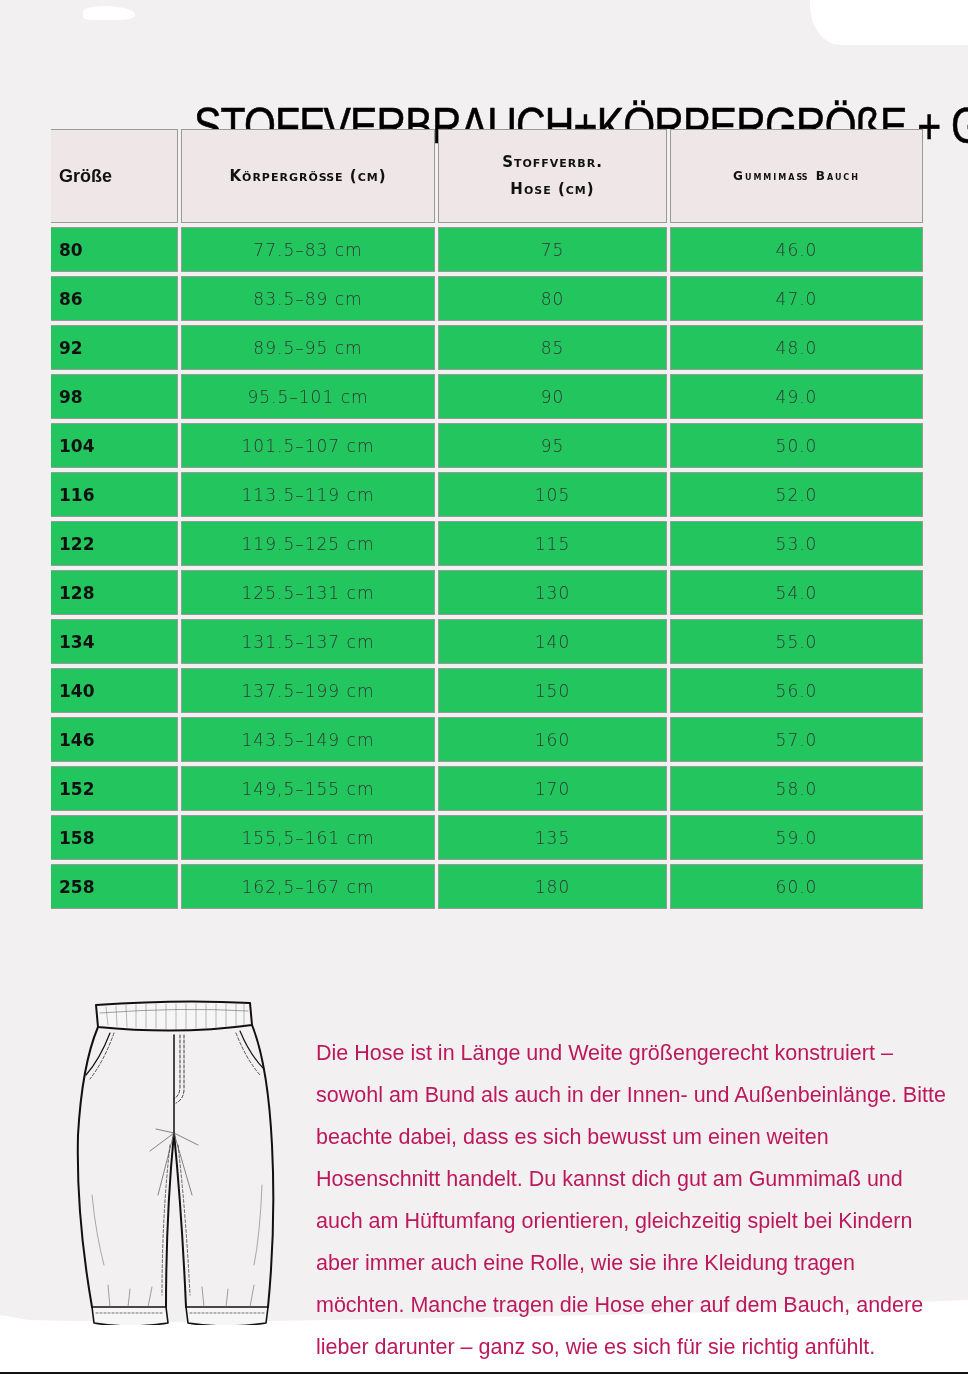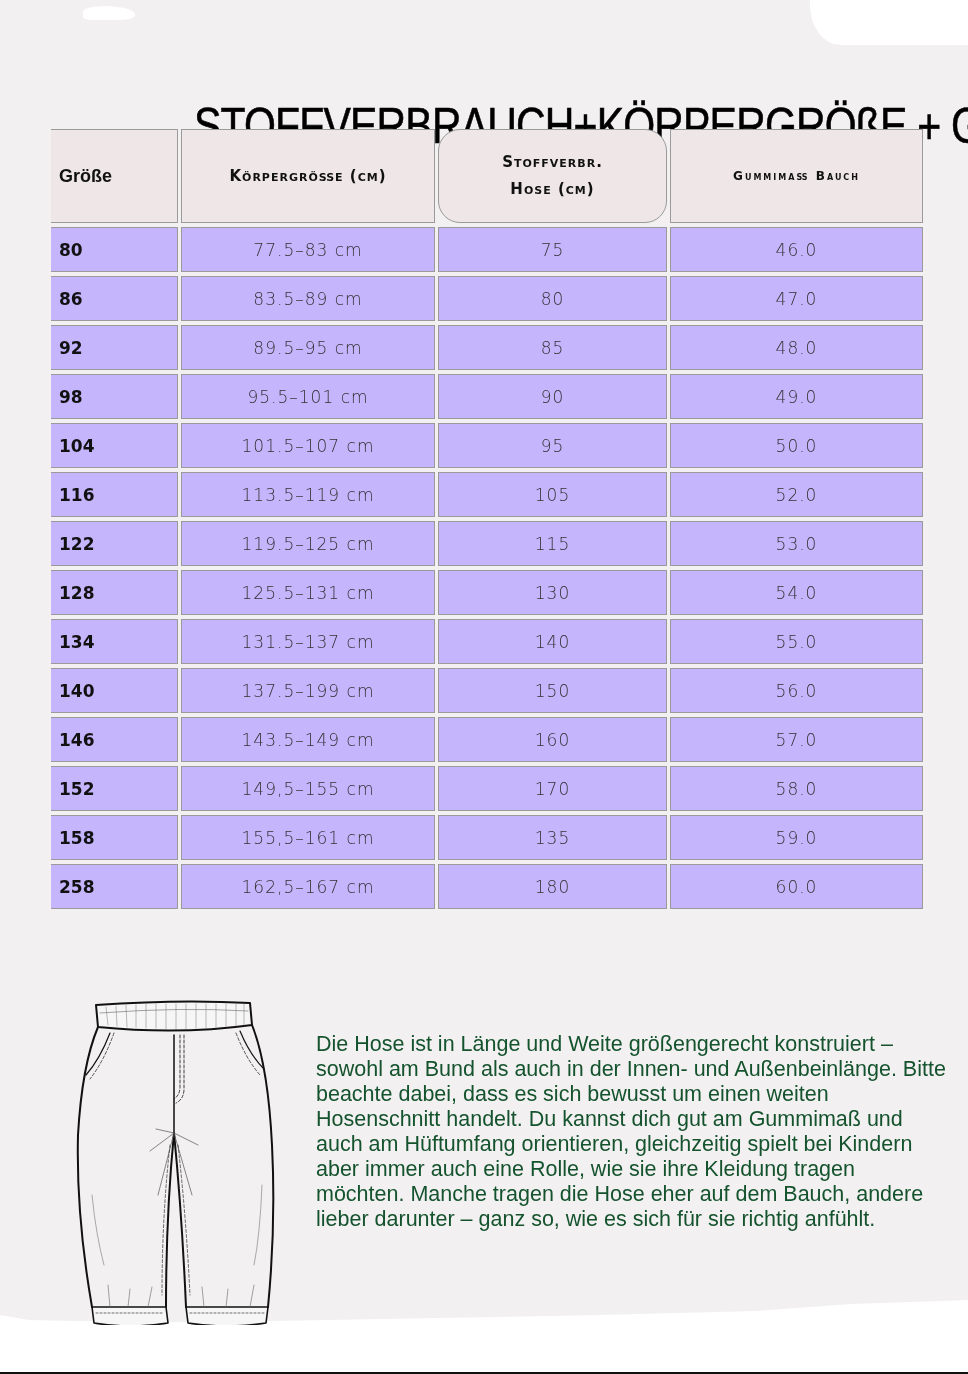--- a/index.html
+++ b/index.html
@@ -51,38 +51,38 @@
       font-weight: bold; font-variant: small-caps; font-size: 15px; letter-spacing: 1px;
       line-height: 27px;
     }
     .size-table th.col-size {
       width: 118px; text-align: left; padding-left: 8px;
       font-variant: normal; letter-spacing: 0; font-size: 18px; font-family: "Liberation Sans", sans-serif;
       border-left: none;
       margin-left: 34px;
     }
     .size-table th.col-height { width: 252px; }
-    .size-table th.col-fabric { width: 227px; border-radius: 22px; }
+    .size-table th.col-fabric { width: 227px; }
     .size-table th.col-elastic { width: 251px; font-size: 12px; letter-spacing: 2px; }
     .size-table td {
-      background: #c4b5fd; height: 43px; padding: 0; text-align: center;
+      background: #22c55e; height: 43px; padding: 0; text-align: center;
       font-size: 17px; color: #333; letter-spacing: 1px; font-weight: 300; margin-left: 40px;
     }
     .size-table td.size-cell {
       text-align: left; padding-left: 8px; font-weight: bold; color: #111; letter-spacing: 0;
       border-left: none;
     }
     .size-table td.size-cell.underlined span { text-underline-offset: 3px; }
     .pants-illustration {
       position: absolute; left: 70px; top: 995px; width: 220px; height: 330px;
     }
     .description {
       position: absolute; left: 316px; top: 1010px; width: 630px;
-      font-family: "Liberation Sans", sans-serif; font-size: 21.5px; line-height: 25px;
-      color: #14532d;
+      font-family: "Liberation Sans", sans-serif; font-size: 21.5px; line-height: 42px;
+      color: #be185d;
     }
   </style>
 </head>
 <body>
 
 <div class="paper-bg"></div>
 <div class="brush-top-right"></div>
 <div class="brush-top-left-blot"></div>
 <div class="brush-bottom"></div>
 <div class="bottom-rule"></div>

